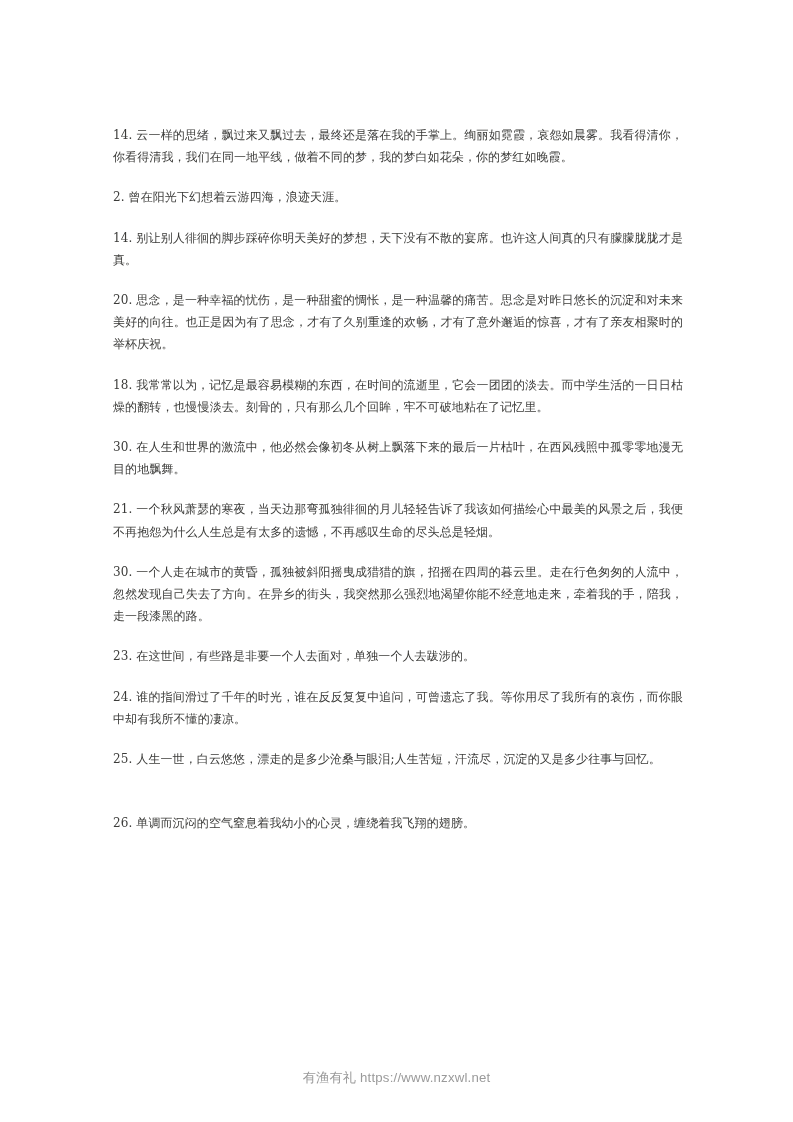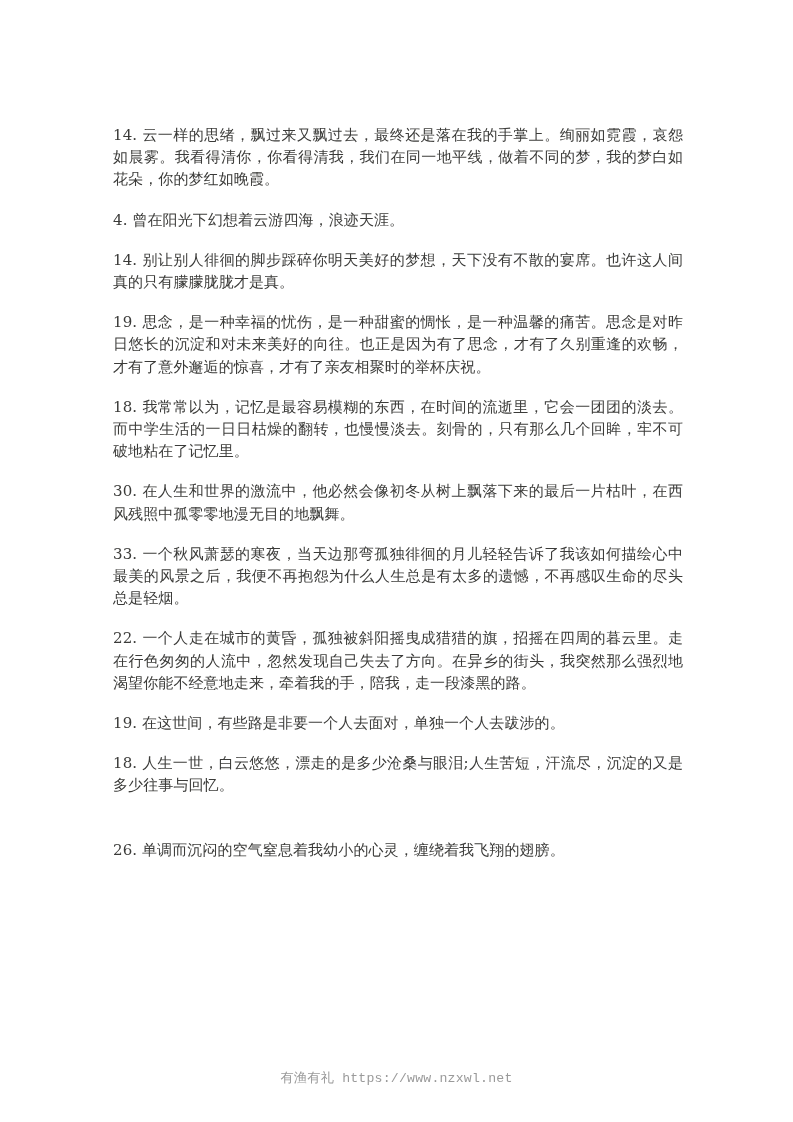--- a/index.html
+++ b/index.html
@@ -20,59 +20,60 @@
     background: #ffffff;
   }
   .content {
     position: absolute;
     left: 113px;
     top: 124px;
     width: 570px;
   }
   .para {
     margin: 0 0 18px 0;
-    font-size: 15px;
+    font-size: 12px;
     line-height: 22.2px;
     color: #3b3b39;
     text-align: justify;
     text-justify: inter-character;
     letter-spacing: 0.1px;
     white-space: normal;
     word-break: break-all;
   }
   .para:last-child {
     margin-bottom: 0;
     margin-top: 42px;
   }
   .footer {
     position: absolute;
     left: 0;
     right: 0;
     top: 1069px;
     text-align: center;
-    font-family: Liberation Mono, monospace;
+    font-family: Liberation Sans, sans-serif;
     font-size: 13.2px;
     color: #9a9a9a;
     letter-spacing: 0.2px;
   }
 </style>
 </head>
 <body>
 
 <div class="page">
 
   <div class="content">
     <p class="para">14. 云一样的思绪，飘过来又飘过去，最终还是落在我的手掌上。绚丽如霓霞，哀怨如晨雾。我看得清你，你看得清我，我们在同一地平线，做着不同的梦，我的梦白如花朵，你的梦红如晚霞。</p>
-    <p class="para">4. 曾在阳光下幻想着云游四海，浪迹天涯。</p>
+    <p class="para">2. 曾在阳光下幻想着云游四海，浪迹天涯。</p>
     <p class="para">14. 别让别人徘徊的脚步踩碎你明天美好的梦想，天下没有不散的宴席。也许这人间真的只有朦朦胧胧才是真。</p>
-    <p class="para">19. 思念，是一种幸福的忧伤，是一种甜蜜的惆怅，是一种温馨的痛苦。思念是对昨日悠长的沉淀和对未来美好的向往。也正是因为有了思念，才有了久别重逢的欢畅，才有了意外邂逅的惊喜，才有了亲友相聚时的举杯庆祝。</p>
+    <p class="para">20. 思念，是一种幸福的忧伤，是一种甜蜜的惆怅，是一种温馨的痛苦。思念是对昨日悠长的沉淀和对未来美好的向往。也正是因为有了思念，才有了久别重逢的欢畅，才有了意外邂逅的惊喜，才有了亲友相聚时的举杯庆祝。</p>
     <p class="para">18. 我常常以为，记忆是最容易模糊的东西，在时间的流逝里，它会一团团的淡去。而中学生活的一日日枯燥的翻转，也慢慢淡去。刻骨的，只有那么几个回眸，牢不可破地粘在了记忆里。</p>
     <p class="para">30. 在人生和世界的激流中，他必然会像初冬从树上飘落下来的最后一片枯叶，在西风残照中孤零零地漫无目的地飘舞。</p>
-    <p class="para">33. 一个秋风萧瑟的寒夜，当天边那弯孤独徘徊的月儿轻轻告诉了我该如何描绘心中最美的风景之后，我便不再抱怨为什么人生总是有太多的遗憾，不再感叹生命的尽头总是轻烟。</p>
-    <p class="para">22. 一个人走在城市的黄昏，孤独被斜阳摇曳成猎猎的旗，招摇在四周的暮云里。走在行色匆匆的人流中，忽然发现自己失去了方向。在异乡的街头，我突然那么强烈地渴望你能不经意地走来，牵着我的手，陪我，走一段漆黑的路。</p>
-    <p class="para">19. 在这世间，有些路是非要一个人去面对，单独一个人去跋涉的。</p>
-    <p class="para">18. 人生一世，白云悠悠，漂走的是多少沧桑与眼泪;人生苦短，汗流尽，沉淀的又是多少往事与回忆。</p>
+    <p class="para">21. 一个秋风萧瑟的寒夜，当天边那弯孤独徘徊的月儿轻轻告诉了我该如何描绘心中最美的风景之后，我便不再抱怨为什么人生总是有太多的遗憾，不再感叹生命的尽头总是轻烟。</p>
+    <p class="para">30. 一个人走在城市的黄昏，孤独被斜阳摇曳成猎猎的旗，招摇在四周的暮云里。走在行色匆匆的人流中，忽然发现自己失去了方向。在异乡的街头，我突然那么强烈地渴望你能不经意地走来，牵着我的手，陪我，走一段漆黑的路。</p>
+    <p class="para">23. 在这世间，有些路是非要一个人去面对，单独一个人去跋涉的。</p>
+    <p class="para">24. 谁的指间滑过了千年的时光，谁在反反复复中追问，可曾遗忘了我。等你用尽了我所有的哀伤，而你眼中却有我所不懂的凄凉。</p>
+    <p class="para">25. 人生一世，白云悠悠，漂走的是多少沧桑与眼泪;人生苦短，汗流尽，沉淀的又是多少往事与回忆。</p>
     <p class="para">26. 单调而沉闷的空气窒息着我幼小的心灵，缠绕着我飞翔的翅膀。</p>
   </div>
 
   <div class="footer">有渔有礼 https://www.nzxwl.net</div>
 
 </div>
 
 </body></html>

